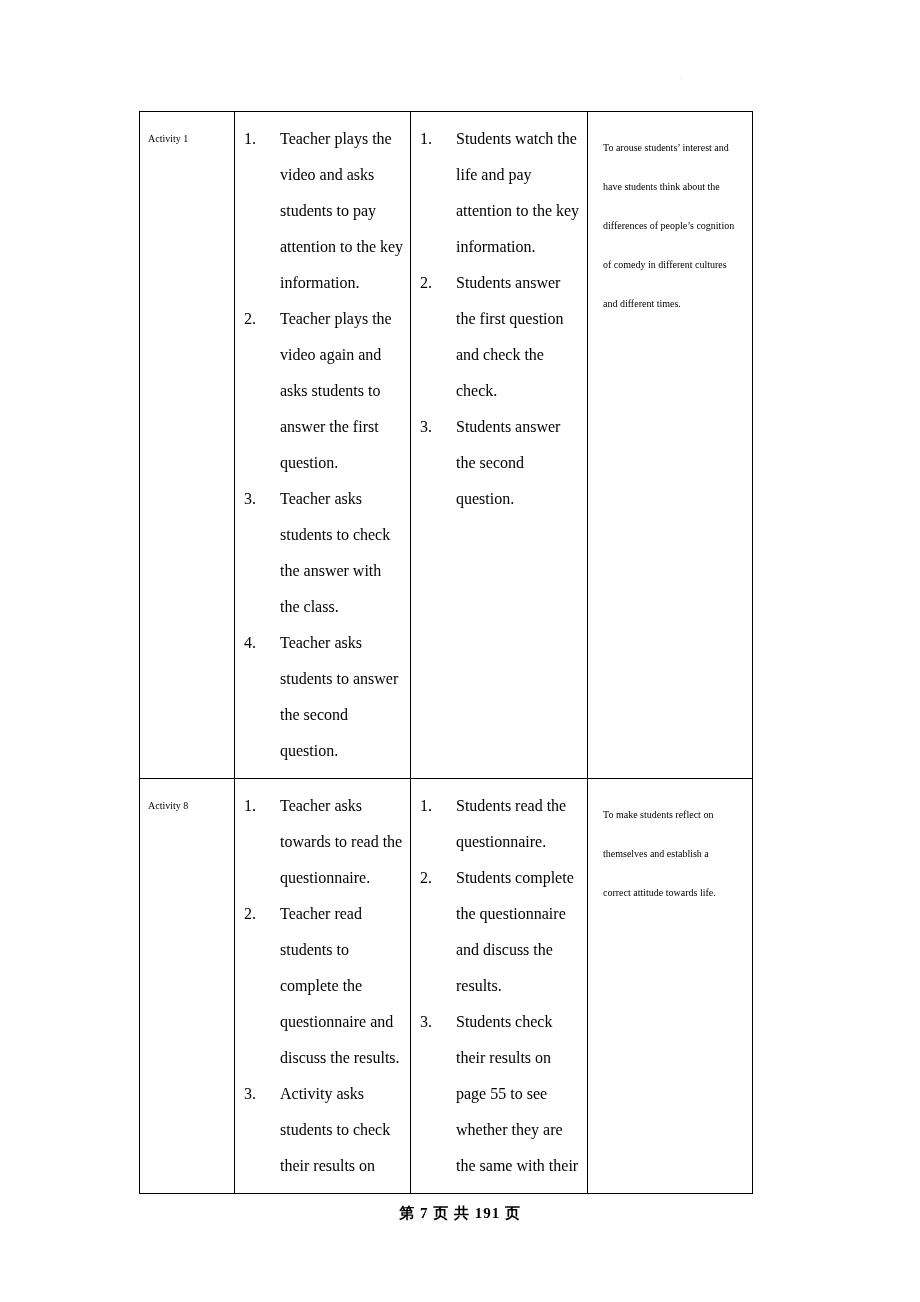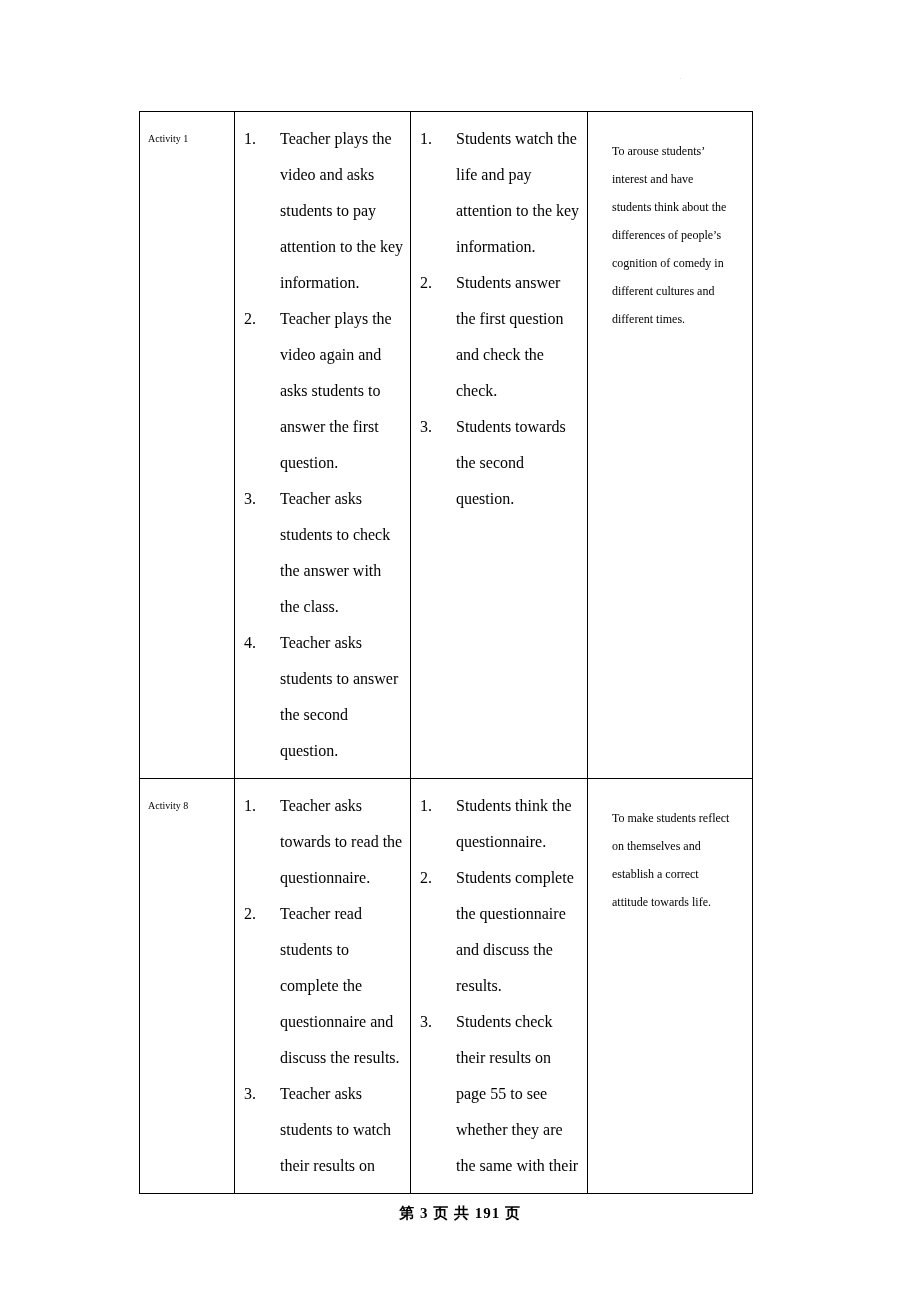--- a/index.html
+++ b/index.html
@@ -100,24 +100,24 @@
     text-align: left;
     font-size: 16px;
     line-height: 36px;
   }
   ol.steps > li .step-text {
     display: block;
   }
 
   
   p.purpose-text {
-    margin: 16px;
-    padding: 0;
-    font-size: 12px;
-    line-height: 28px;
+    margin: 7px;
+    padding: 0;
+    font-size: 10px;
+    line-height: 39px;
   }
 
   
   .clip-bottom {
     overflow: hidden;
   }
 
   
   .page-footer {
     position: absolute;
@@ -184,21 +184,21 @@
               <li>
                 <span class="marker">1.</span>
                 <span class="step-text">Students watch the life and pay attention to the key information.</span>
               </li>
               <li>
                 <span class="marker">2.</span>
                 <span class="step-text">Students answer the first question and check the check.</span>
               </li>
               <li>
                 <span class="marker">3.</span>
-                <span class="step-text">Students towards the second question.</span>
+                <span class="step-text">Students answer the second question.</span>
               </li>
             </ol>
           </div>
         </td>
 
         <td class="col-purpose">
           <div class="cell-pad-purpose">
             <p class="purpose-text">To arouse students’ interest and have students think about the differences of people’s cognition of comedy in different cultures and different times.</p>
           </div>
         </td>
@@ -218,32 +218,32 @@
               <li>
                 <span class="marker">1.</span>
                 <span class="step-text">Teacher asks towards to read the questionnaire.</span>
               </li>
               <li>
                 <span class="marker">2.</span>
                 <span class="step-text">Teacher read students to complete the questionnaire and discuss the results.</span>
               </li>
               <li>
                 <span class="marker">3.</span>
-                <span class="step-text">Teacher asks students to watch their results on</span>
+                <span class="step-text">Activity asks students to check their results on</span>
               </li>
             </ol>
           </div>
         </td>
 
         <td class="col-student clip-bottom">
           <div class="cell-pad-num">
             <ol class="steps">
               <li>
                 <span class="marker">1.</span>
-                <span class="step-text">Students think the questionnaire.</span>
+                <span class="step-text">Students read the questionnaire.</span>
               </li>
               <li>
                 <span class="marker">2.</span>
                 <span class="step-text">Students complete the questionnaire and discuss the results.</span>
               </li>
               <li>
                 <span class="marker">3.</span>
                 <span class="step-text">Students check their results on page 55 to see whether they are the same with their</span>
               </li>
             </ol>
@@ -253,15 +253,15 @@
         <td class="col-purpose">
           <div class="cell-pad-purpose">
             <p class="purpose-text">To make students reflect on themselves and establish a correct attitude towards life.</p>
           </div>
         </td>
       </tr>
 
     </tbody>
   </table>
 
-  <div class="page-footer">第 3 页 共 191 页</div>
+  <div class="page-footer">第 7 页 共 191 页</div>
 
 </div>
 
 </body></html>

